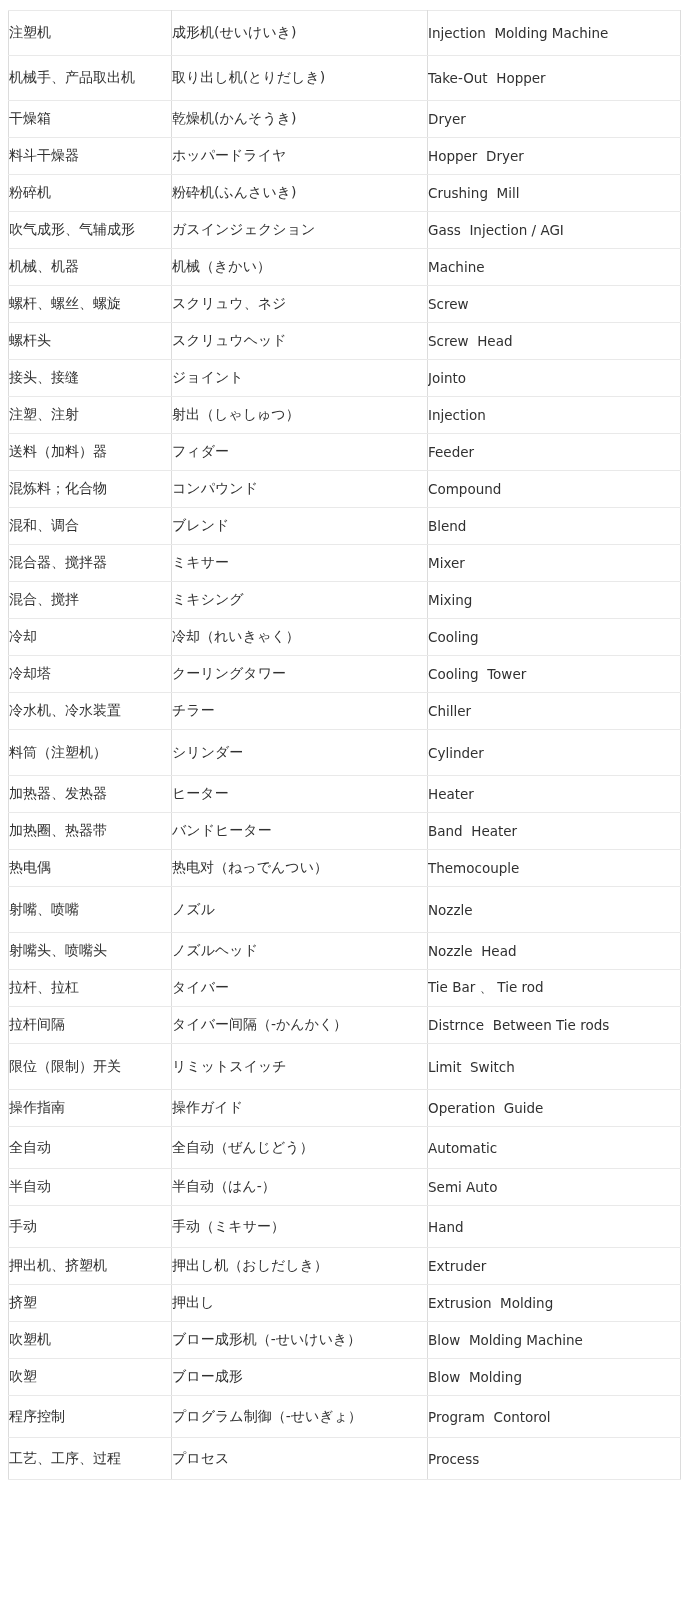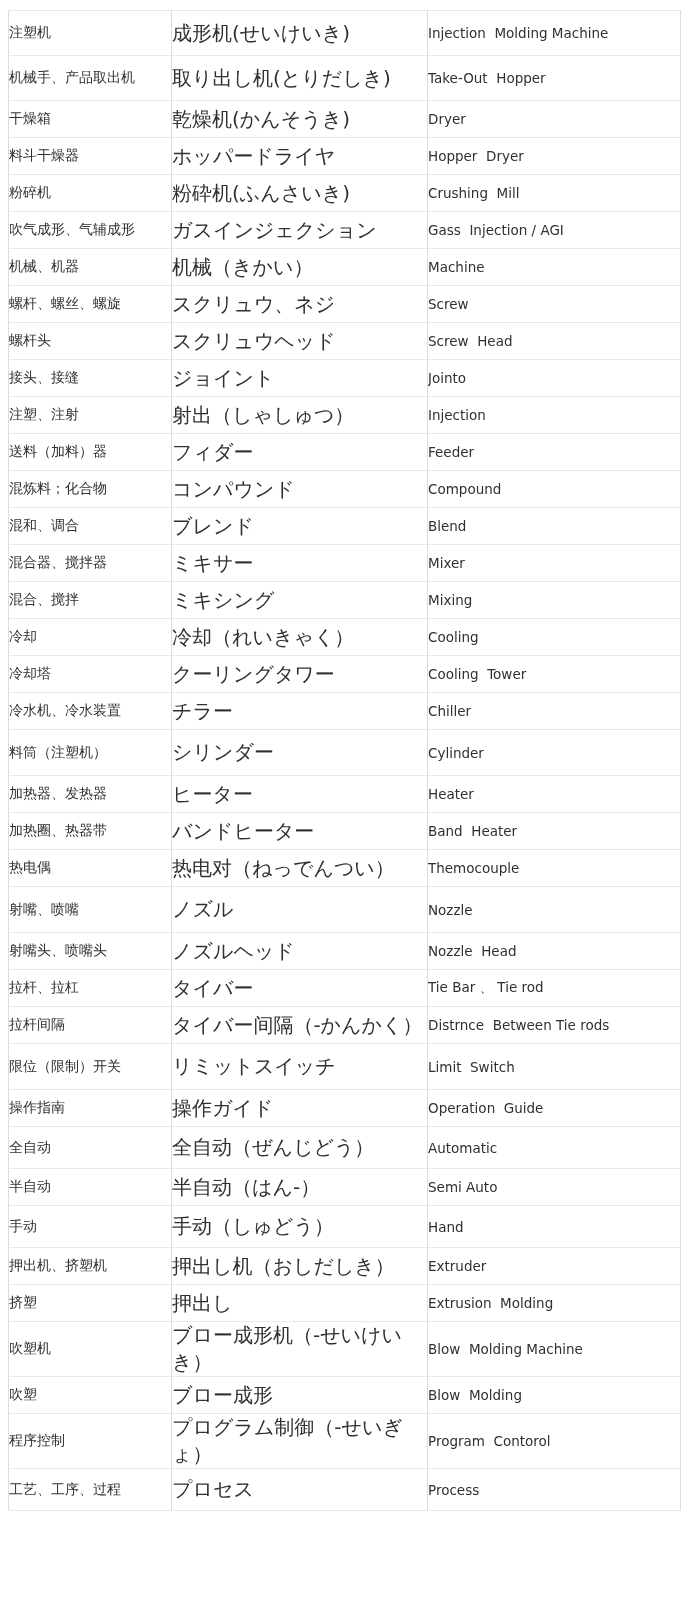--- a/index.html
+++ b/index.html
@@ -29,21 +29,21 @@
     border-bottom: 1px solid #e9e9e9;
     border-left: 1px solid #dcdcdc;
     border-right: 1px solid #dcdcdc;
     vertical-align: middle;
     color: #303030;
     white-space: pre-wrap;
     overflow: hidden;
     padding: 0;
   }
   td.cn { width: 162px; padding-left: 6px;  font-size: 14px; }
-  td.jp { width: 255px; padding-left: 11px; font-size: 20px; }
+  td.jp { width: 255px; padding-left: 11px; font-size: 14px; }
   td.en { width: 252px; padding-left: 12px; font-size: 13.5px; }
   tr { height: 37px; }
   tr:nth-child(1), tr:nth-child(2) { height: 45px; }
   tr:nth-child(20), tr:nth-child(24), tr:nth-child(28), tr:nth-child(41) { height: 46px; }
   tr:nth-child(30), tr:nth-child(32), tr:nth-child(37), tr:nth-child(38), tr:nth-child(39) { height: 42px; }
 </style>
 </head>
 <body>
 
 <div class="page">
@@ -199,21 +199,21 @@
     <td class="jp">全自动（ぜんじどう）</td>
     <td class="en">Automatic</td>
   </tr>
         <tr>
     <td class="cn">半自动</td>
     <td class="jp">半自动（はん-）</td>
     <td class="en">Semi Auto</td>
   </tr>
         <tr>
     <td class="cn">手动</td>
-    <td class="jp">手动（しゅどう）</td>
+    <td class="jp">手动（ミキサー）</td>
     <td class="en">Hand</td>
   </tr>
         <tr>
     <td class="cn">押出机、挤塑机</td>
     <td class="jp">押出し机（おしだしき）</td>
     <td class="en">Extruder</td>
   </tr>
         <tr>
     <td class="cn">挤塑</td>
     <td class="jp">押出し</td>

